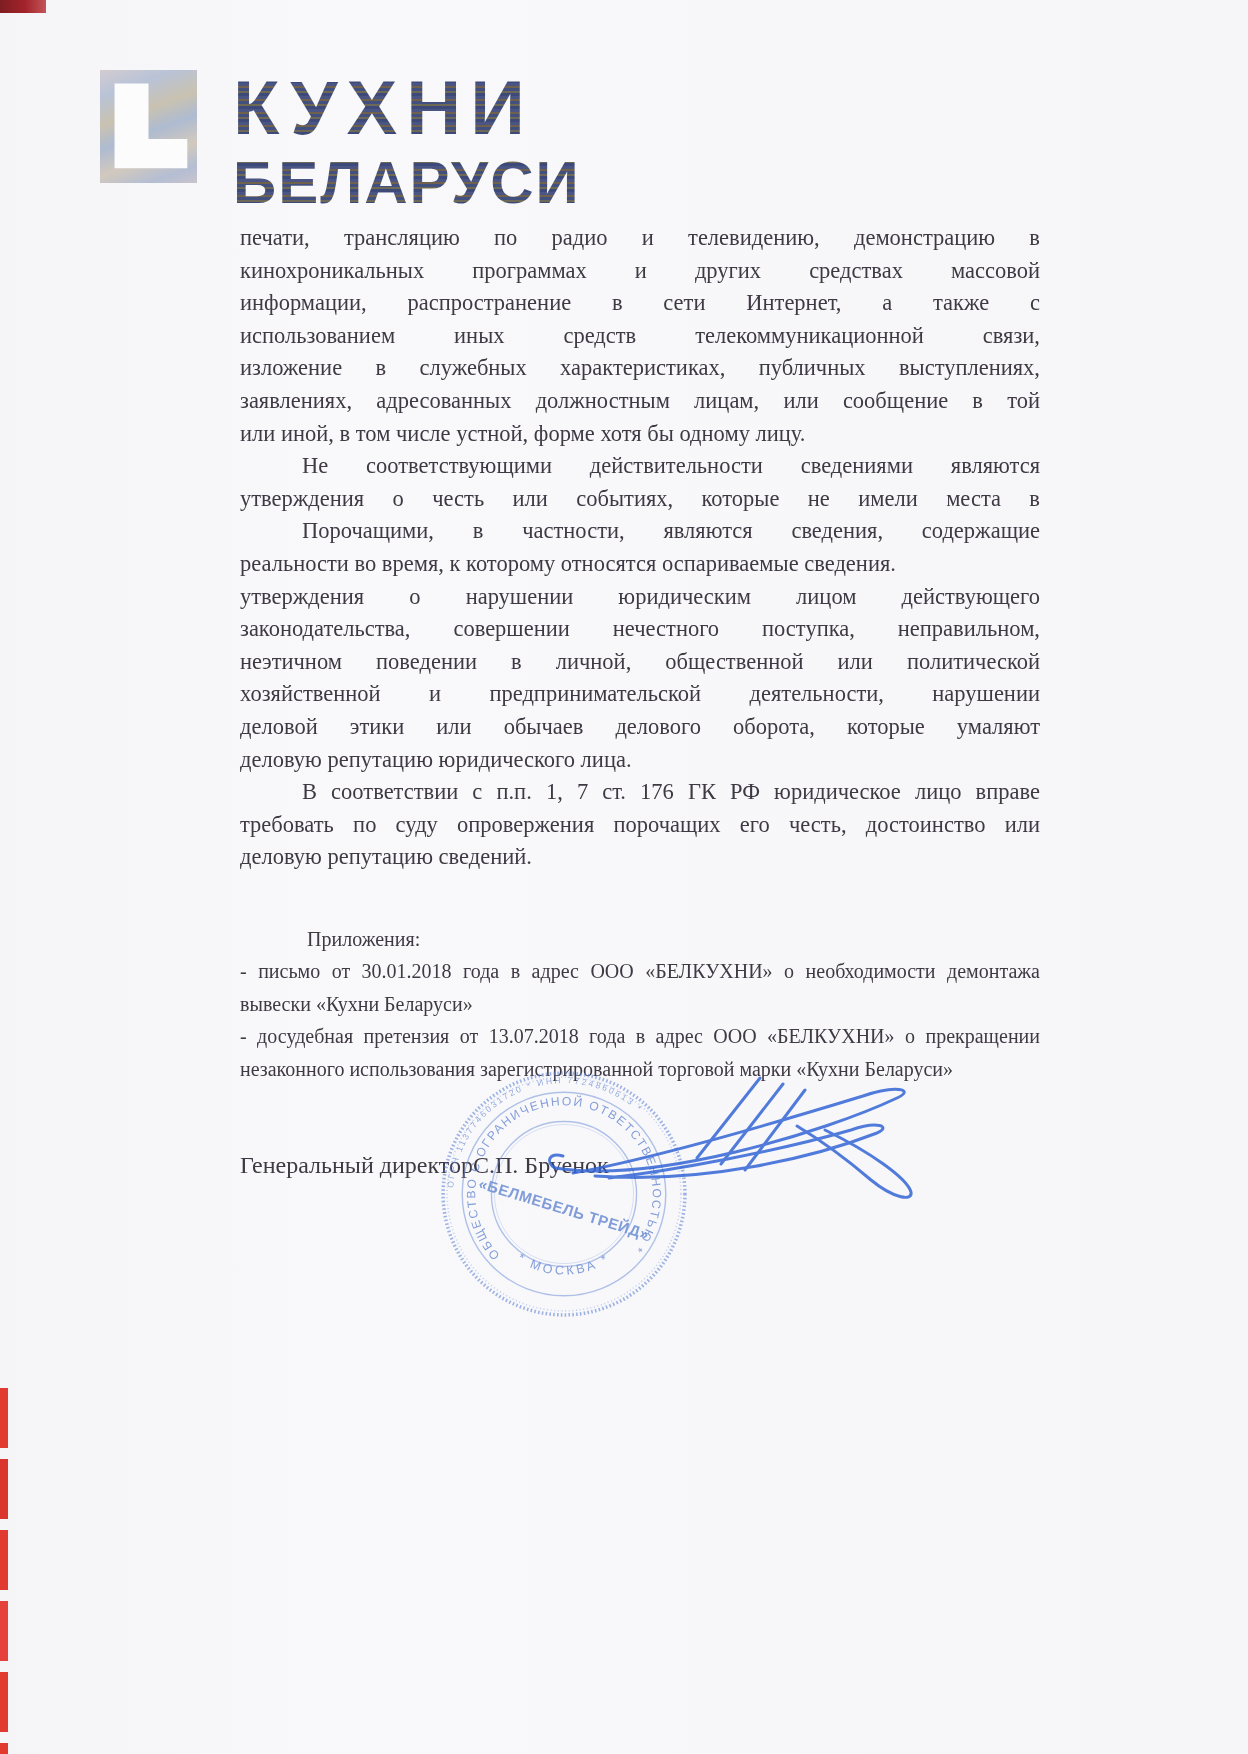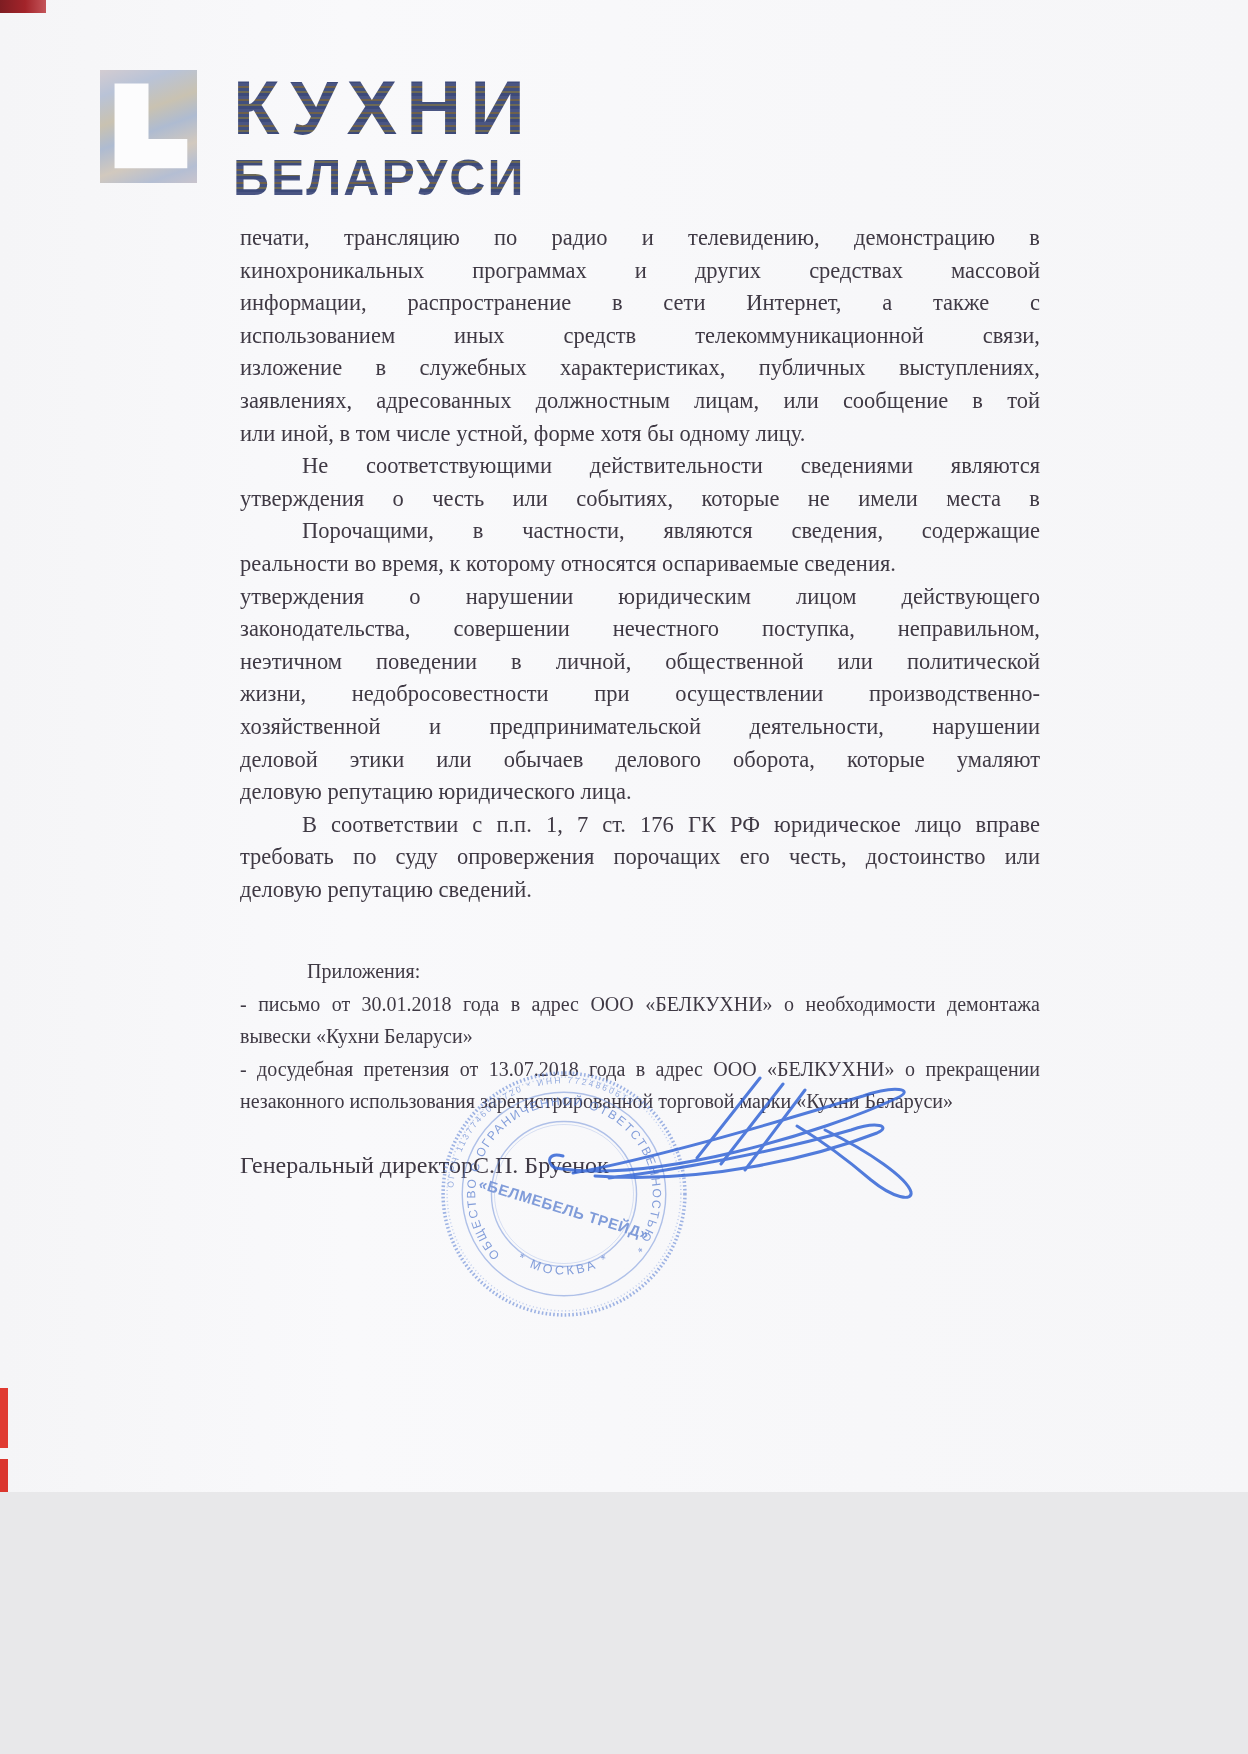--- a/index.html
+++ b/index.html
@@ -1,19 +1,19 @@
 <!DOCTYPE html>
 <html><head>
 <meta charset="utf-8">
 <style>
   html,body{margin:0;padding:0;}
   body{background:#e8e8ea;font-family:"Liberation Serif", serif;}
   .page{
     position:relative;
-    width:1248px;height:1492px;
+    width:1248px;height:1754px;
     margin:0 auto;
     background:linear-gradient(90deg,#f5f5f7 0%,#f9f9fb 28%,#f7f7f9 70%,#f6f6f8 100%);
     overflow:hidden;
     color:#3f3944;
   }
   
   .corner-mark{position:absolute;left:0;top:0;width:46px;height:13px;
     background:linear-gradient(90deg,#7e1d22,#a3242a 55%,#c4555a);}
   .edge-dash{position:absolute;left:0;width:8px;background:#e03a31;}
   .edge-dash.d1{top:1388px;height:60px;}
@@ -29,21 +29,21 @@
   .logo-icon .l-shape{position:absolute;inset:0;background:#fcfcfd;
     clip-path:polygon(15% 12%,50% 12%,50% 61%,90% 61%,90% 87%,15% 87%);}
   .logo-text{margin-left:36px;line-height:1;}
   .logo-line{font-family:"Liberation Sans", sans-serif;font-weight:bold;color:#414d78;}
   @supports ((-webkit-background-clip:text) or (background-clip:text)){
     .logo-line{
       background:repeating-linear-gradient(180deg,#4a5583 0 3px,#6f614b 3px 5px,#41507e 5px 8px,#6d6955 8px 10px,#3d4a79 10px 13px);
       -webkit-background-clip:text;background-clip:text;color:transparent;}
   }
   .logo-line.l1{font-size:76px;letter-spacing:9px;}
-  .logo-line.l2{font-size:50px;letter-spacing:2px;margin-top:7px;}
+  .logo-line.l2{font-size:60px;letter-spacing:2px;margin-top:7px;}
   
   .doc-body{position:absolute;left:240px;top:222px;width:800px;
     font-size:22.5px;line-height:32.6px;}
   .line{text-align:justify;text-align-last:justify;}
   .line.last{text-align:left;text-align-last:left;}
   .line.indent{padding-left:62px;}
   
   .attachments{margin-top:49px;font-size:20px;line-height:32.5px;}
   .attachments .heading{padding-left:67px;text-align:center;text-align-last:left;}
   
@@ -86,21 +86,20 @@
     <div class="line">изложение в служебных характеристиках, публичных выступлениях,</div>
     <div class="line">заявлениях, адресованных должностным лицам, или сообщение в той</div>
     <div class="line last">или иной, в том числе устной, форме хотя бы одному лицу.</div>
     <div class="line indent">Не соответствующими действительности сведениями являются</div>
     <div class="line">утверждения о честь или событиях, которые не имели места в</div>
     <div class="line indent">Порочащими, в частности, являются сведения, содержащие</div>
     <div class="line last">реальности во время, к которому относятся оспариваемые сведения.</div>
     <div class="line">утверждения о нарушении юридическим лицом действующего</div>
     <div class="line">законодательства, совершении нечестного поступка, неправильном,</div>
     <div class="line">неэтичном поведении в личной, общественной или политической</div>
-    <div class="line">жизни, недобросовестности при осуществлении производственно-</div>
     <div class="line">хозяйственной и предпринимательской деятельности, нарушении</div>
     <div class="line">деловой этики или обычаев делового оборота, которые умаляют</div>
     <div class="line last">деловую репутацию юридического лица.</div>
     <div class="line indent">В соответствии с п.п. 1, 7 ст. 176 ГК РФ юридическое лицо вправе</div>
     <div class="line">требовать по суду опровержения порочащих его честь, достоинство или</div>
     <div class="line last">деловую репутацию сведений.</div>
 
     <div class="attachments">
       <div class="line heading">Приложения:</div>
       <div class="line">- письмо от 30.01.2018 года в адрес ООО «БЕЛКУХНИ» о необходимости демонтажа</div>

